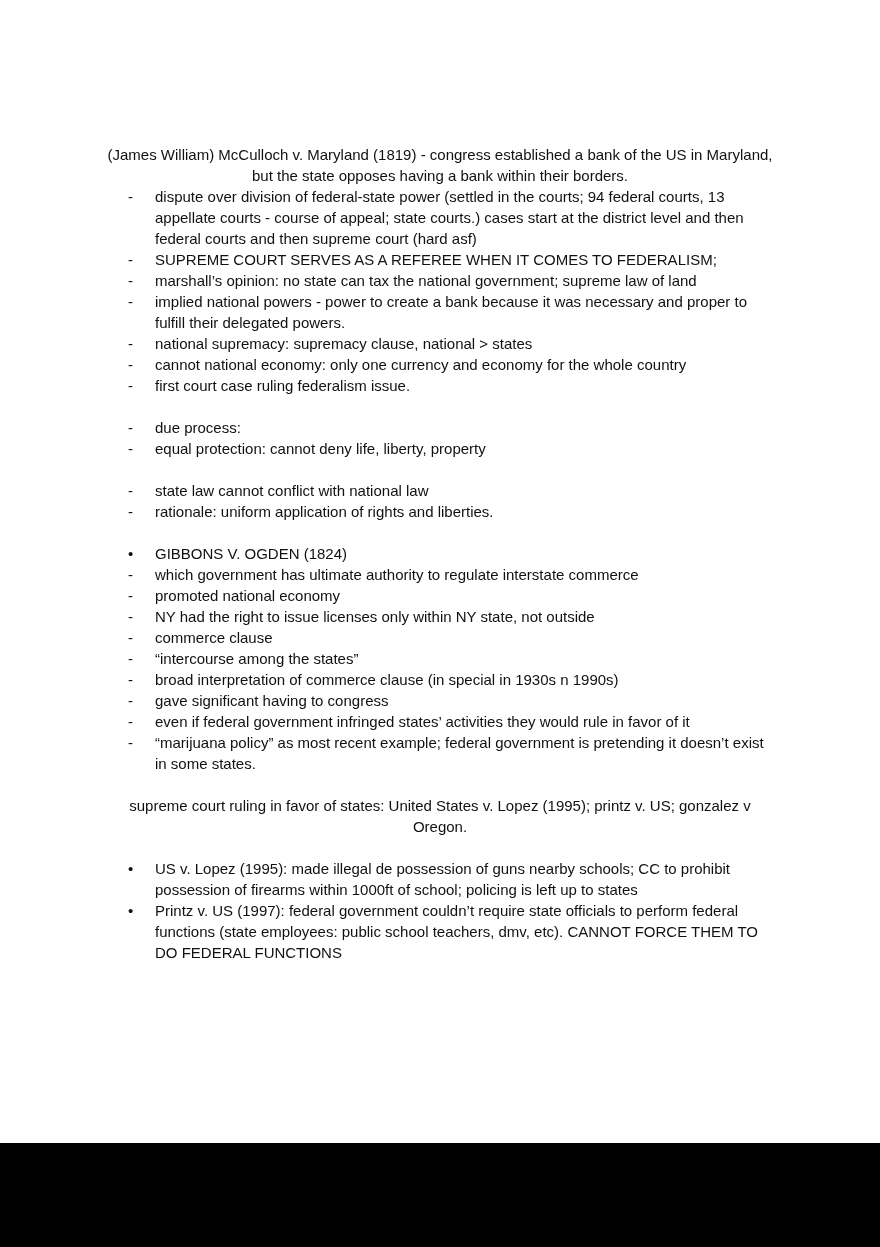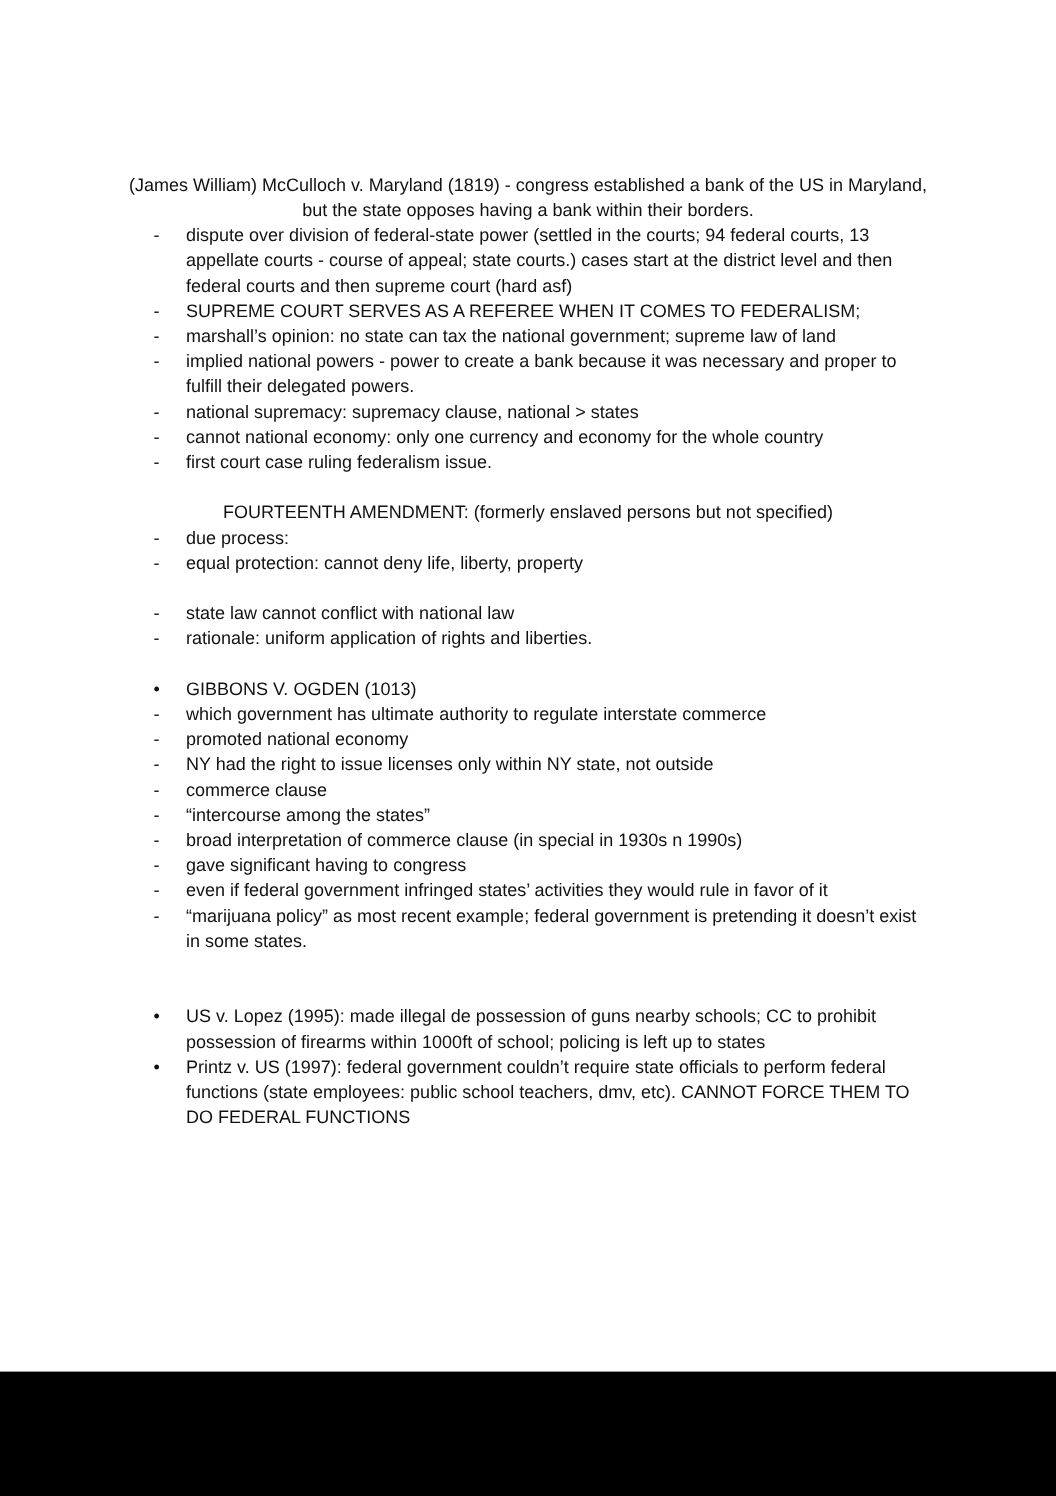--- a/index.html
+++ b/index.html
@@ -86,21 +86,20 @@
       <div class="bullet-item">
     <span class="bullet-marker">-</span>
     <span class="bullet-text">cannot national economy: only one currency and economy for the whole country</span>
   </div>
       <div class="bullet-item">
     <span class="bullet-marker">-</span>
     <span class="bullet-text">first court case ruling federalism issue.</span>
   </div>
     </div>
     <div class="spacer"></div>
-    <p class="para">FOURTEENTH AMENDMENT: (formerly enslaved persons but not specified)</p>
     <div class="bullet-list">
       <div class="bullet-item">
     <span class="bullet-marker">-</span>
     <span class="bullet-text">due process:</span>
   </div>
       <div class="bullet-item">
     <span class="bullet-marker">-</span>
     <span class="bullet-text">equal protection: cannot deny life, liberty, property</span>
   </div>
     </div>
@@ -112,21 +111,21 @@
   </div>
       <div class="bullet-item">
     <span class="bullet-marker">-</span>
     <span class="bullet-text">rationale: uniform application of rights and liberties.</span>
   </div>
     </div>
     <div class="spacer"></div>
     <div class="bullet-list">
       <div class="bullet-item">
     <span class="bullet-marker">•</span>
-    <span class="bullet-text">GIBBONS V. OGDEN (1013)</span>
+    <span class="bullet-text">GIBBONS V. OGDEN (1824)</span>
   </div>
       <div class="bullet-item">
     <span class="bullet-marker">-</span>
     <span class="bullet-text">which government has ultimate authority to regulate interstate commerce</span>
   </div>
       <div class="bullet-item">
     <span class="bullet-marker">-</span>
     <span class="bullet-text">promoted national economy</span>
   </div>
       <div class="bullet-item">
@@ -152,20 +151,21 @@
       <div class="bullet-item">
     <span class="bullet-marker">-</span>
     <span class="bullet-text">even if federal government infringed states’ activities they would rule in favor of it</span>
   </div>
       <div class="bullet-item">
     <span class="bullet-marker">-</span>
     <span class="bullet-text">“marijuana policy” as most recent example; federal government is pretending it doesn’t exist in some states.</span>
   </div>
     </div>
     <div class="spacer"></div>
+    <p class="para">supreme court ruling in favor of states: United States v. Lopez (1995); printz v. US; gonzalez v Oregon.</p>
     <div class="spacer"></div>
     <div class="bullet-list">
       <div class="bullet-item">
     <span class="bullet-marker">•</span>
     <span class="bullet-text">US v. Lopez (1995): made illegal de possession of guns nearby schools; CC to prohibit possession of firearms within 1000ft of school; policing is left up to states</span>
   </div>
       <div class="bullet-item">
     <span class="bullet-marker">•</span>
     <span class="bullet-text">Printz v. US (1997): federal government couldn’t require state officials to perform federal functions (state employees: public school teachers, dmv, etc). CANNOT FORCE THEM TO DO FEDERAL FUNCTIONS</span>
   </div>

